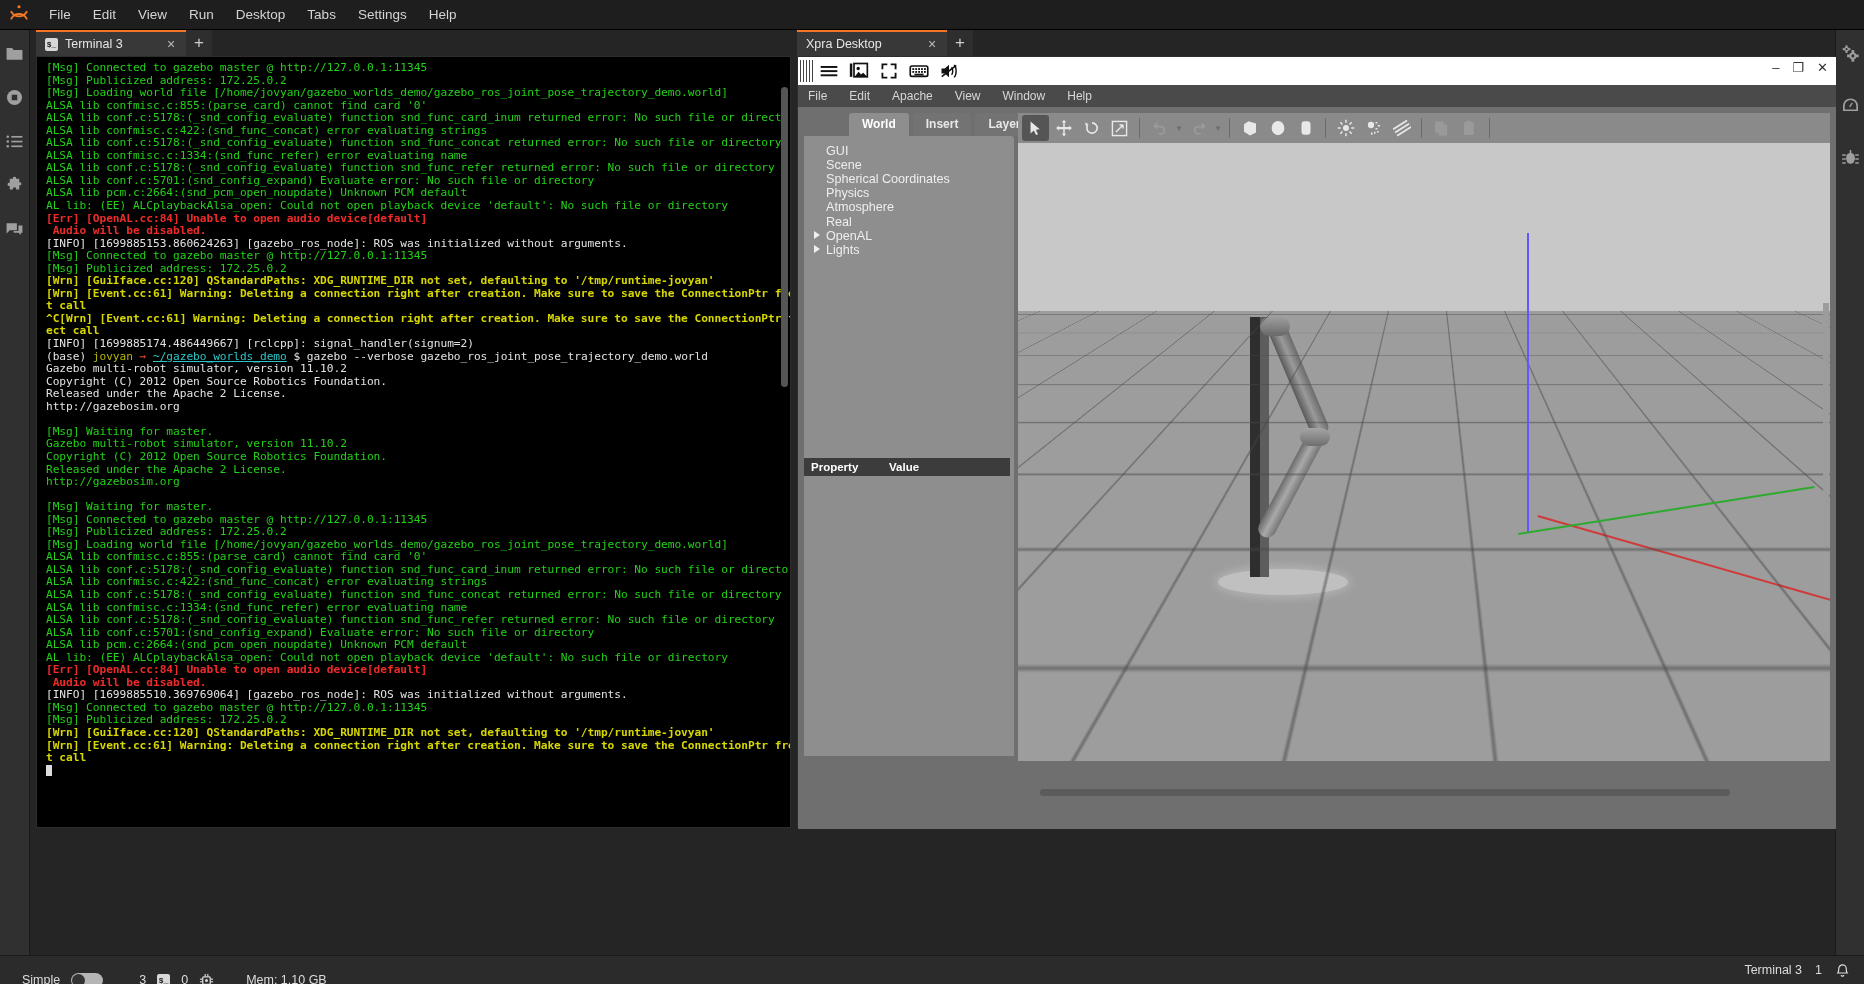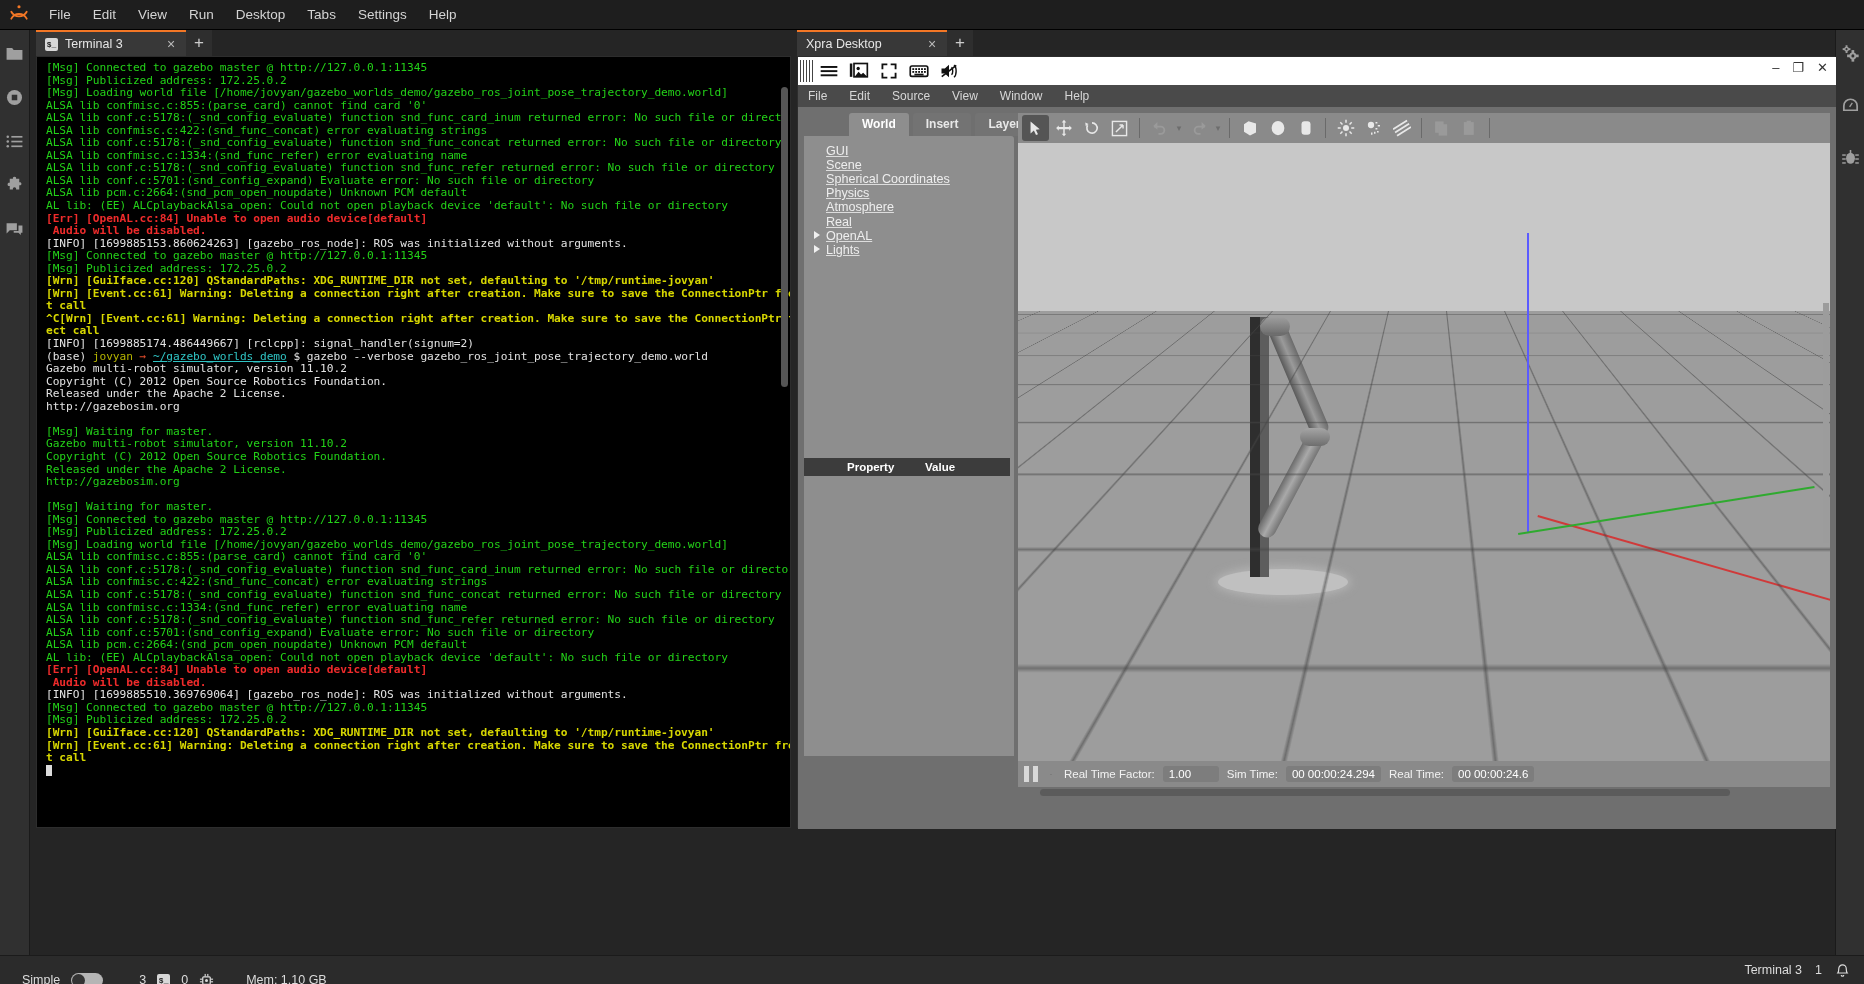--- a/index.html
+++ b/index.html
@@ -93,26 +93,26 @@
   #gzmenu { height:22px; display:flex; align-items:center; padding-left:10px; gap:22px;
             background:#4a4a4a; color:#d7d7d7; font-size:12px; }
 
   #gzleft { position:absolute; left:6px; top:28px; width:210px; height:700px; }
   #gztabs { display:flex; gap:4px; height:23px;margin-left:45px; }
   .gztab { background:#737373; color:#e8e8e8; font-size:12px; padding:4px 13px;
            border-radius:3px 3px 0 0; font-weight:bold; cursor:pointer; }
   .gztab.sel { background:#8e8e8e; color:#fff; }
   #gzpanel { position:absolute; top:23px; left:0; width:210px; height:620px; background:#8e8e8e;
              border-radius:0 3px 0 0; }
-  .gztree { padding:8px 0 0 22px;text-decoration:underline; }
+  .gztree { padding:8px 0 0 22px; }
   .gzitem { color:#eee; font-size:12.6px; line-height:13.2px; padding:0.5px 0; position:relative; cursor:pointer; }
   .gzitem .arr { position:absolute; left:-12px; top:2px; width:0;height:0;
                  border-left:6px solid #f0f0f0; border-top:4px solid transparent; border-bottom:4px solid transparent; }
   #gzprop { position:absolute; top:322px; left:0; width:206px; height:18px; background:#3c3c3c;
-            color:#fff; font-size:11.5px; font-weight:bold; display:flex; align-items:center;padding-left:36px; }
+            color:#fff; font-size:11.5px; font-weight:bold; display:flex; align-items:center; }
   #gzprop .pp { padding-left:7px; width:85px; }
   #gzhandle { position:absolute; left:214px; top:440px; width:5px; height:26px; background:#9b9b9b; border-radius:2px; }
 
   
   #gzright { position:absolute; left:220px; top:28px; width:812px; height:700px; }
   #gztoolbar { height:30px; background:#8a8a8a; display:flex; align-items:center; padding-left:4px; gap:1px; }
   .gbtn { width:27px; height:26px; display:flex; align-items:center; justify-content:center; cursor:pointer; border-radius:3px; }
   .gbtn.sel { background:#555; }
   .gbtn svg { fill:#e8e8e8; }
   .gbtn.dim svg { fill:#9a9a9a; }
@@ -335,21 +335,21 @@
           <span class="wbtn">–</span>
           <span class="wbtn">❐</span>
           <span class="wbtn">✕</span>
         </div>
       </div>
 
       <div id="gz">
         <div id="gzmenu">
           <span>File</span>
           <span>Edit</span>
-          <span>Source</span>
+          <span>Apache</span>
           <span>View</span>
           <span>Window</span>
           <span>Help</span>
         </div>
 
         <div id="gzleft">
           <div id="gztabs">
             <div class="gztab sel">World</div>
             <div class="gztab">Insert</div>
             <div class="gztab">Layers</div>
@@ -473,30 +473,20 @@
             <div class="axis" id="axY"></div>
             <div id="shadow"></div>
             <div id="post"></div>
             <div id="link1"></div>
             <div id="joint1"></div>
             <div id="link2"></div>
             <div id="joint2"></div>
             <div id="gzvscroll"></div>
           </div>
 
-          <div id="gzstatus">
-            <div id="pausebtn"></div>
-            <span class="gdot">·</span>
-            <span class="stlabel">Real Time Factor:</span>
-            <span class="stval">1.00</span>
-            <span class="stlabel">Sim Time:</span>
-            <span class="stval">00 00:00:24.294</span>
-            <span class="stlabel">Real Time:</span>
-            <span class="stval">00 00:00:24.6</span>
-          </div>
           <div id="gzscroll"></div>
         </div>
       </div>
     </div>
   </div>
 </div>
 
 <div id="statusbar">
   <div id="sb-left">
     <span>Simple</span>

